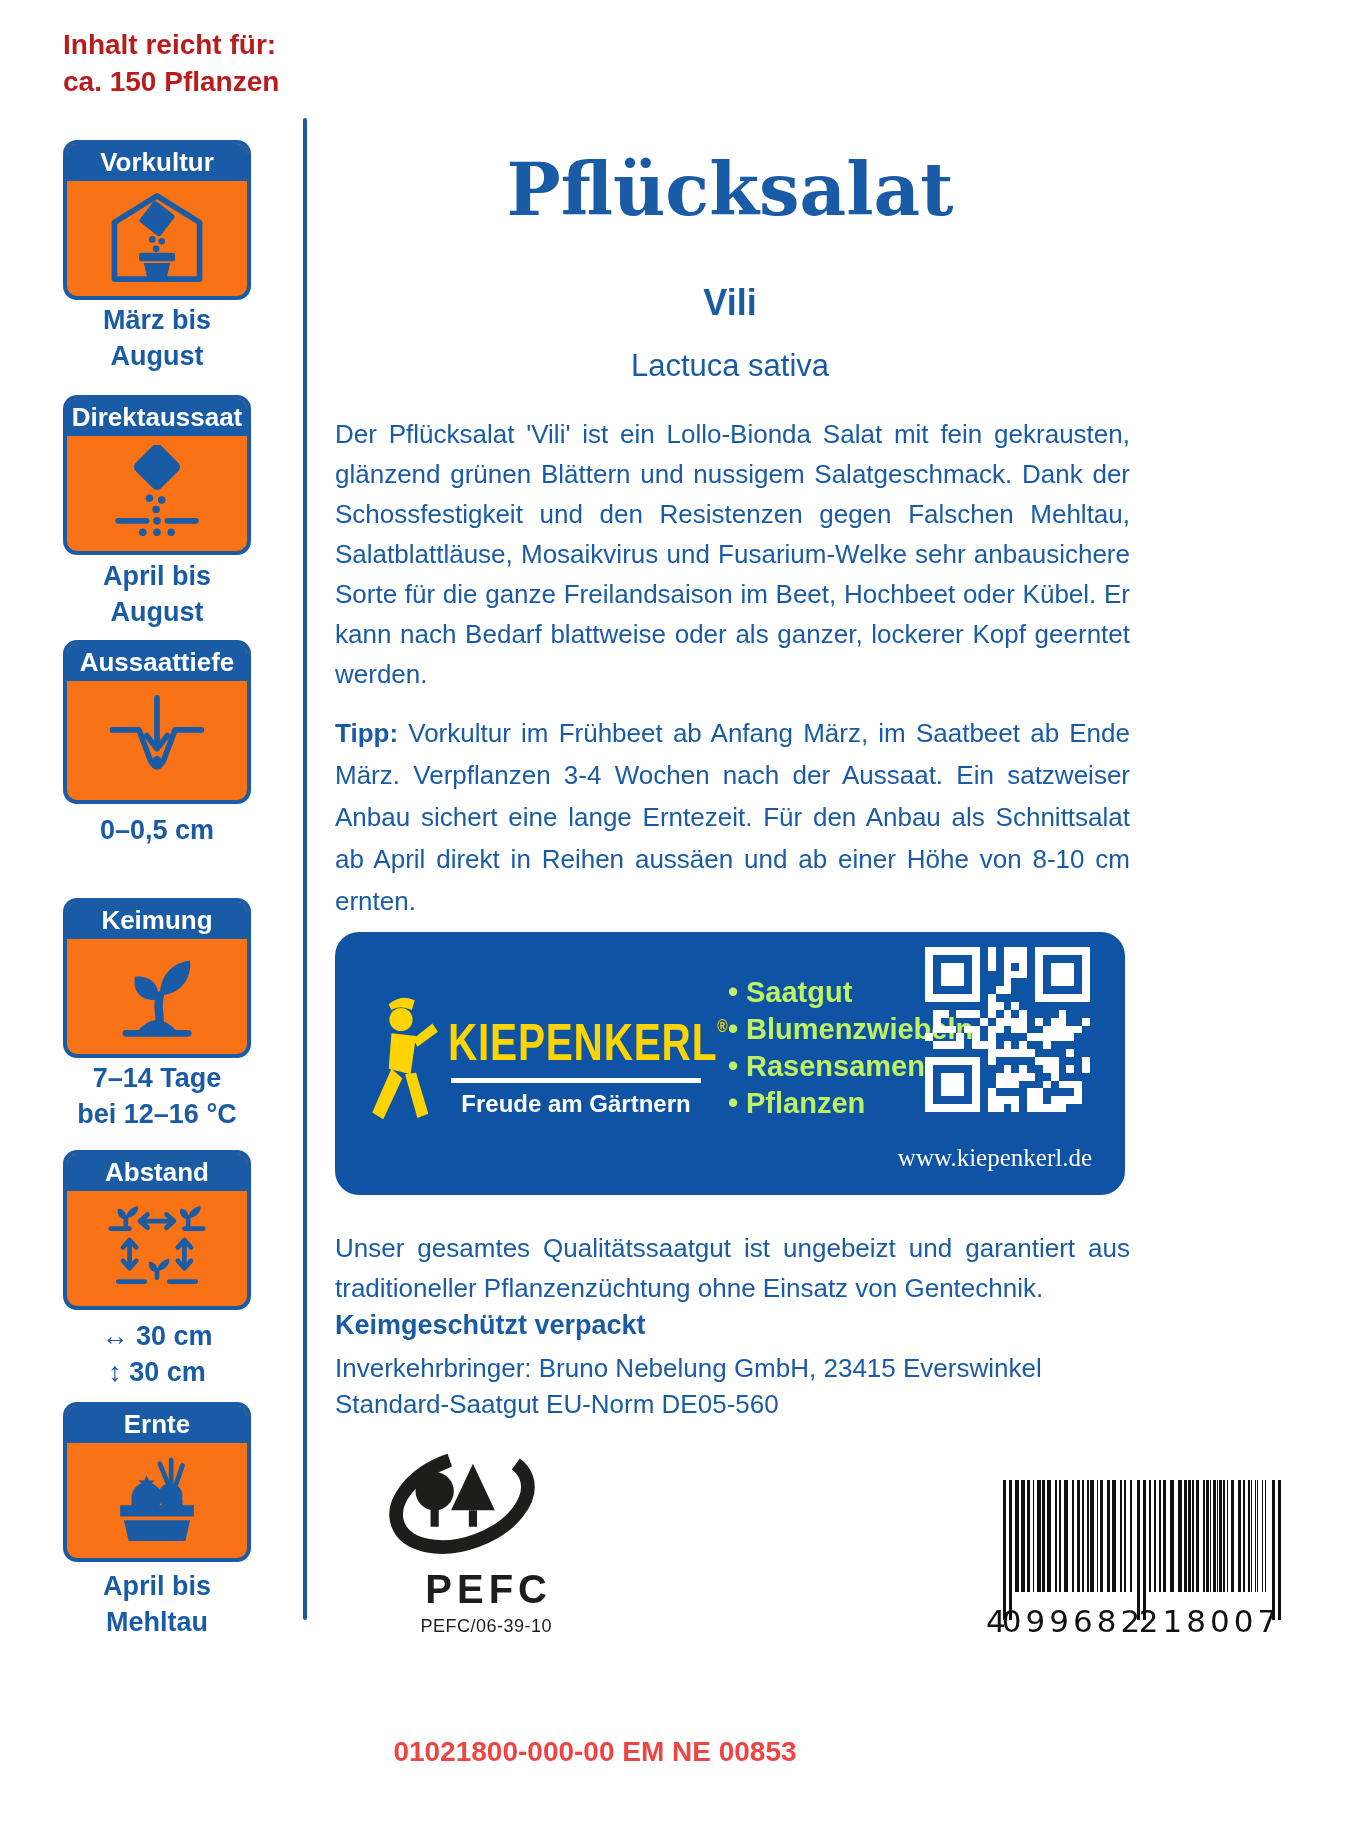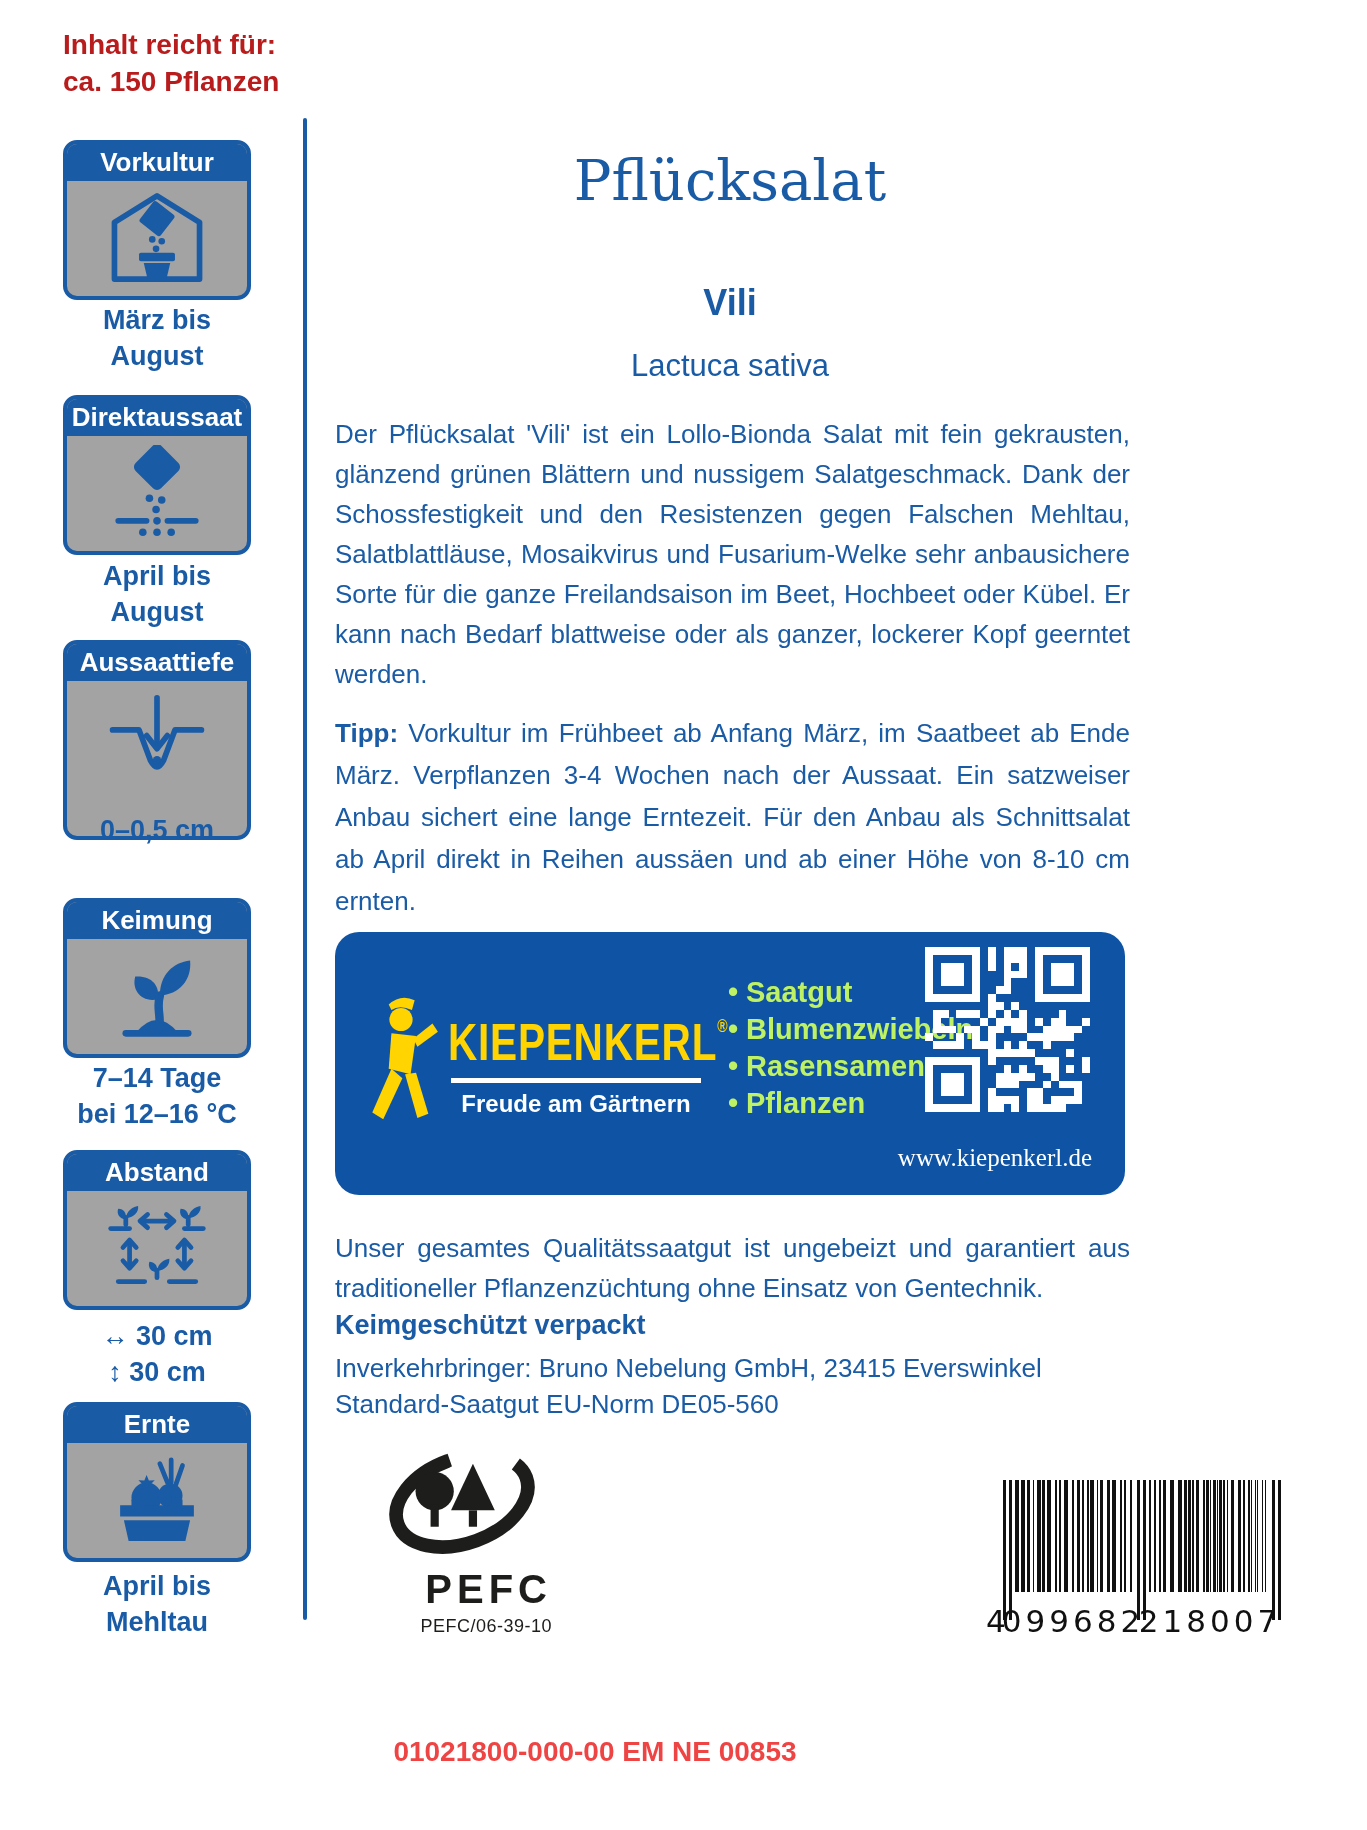--- a/index.html
+++ b/index.html
@@ -8,30 +8,30 @@
   .abs{position:absolute;}
 
   
   .yield{left:63px;top:26px;font-size:28px;line-height:37px;font-weight:bold;color:#b91c1c;}
 
   
   .divider{left:303px;top:118px;width:4px;height:1502px;background:#1a5ba6;border-radius:2px;}
 
   
   .infobox{left:63px;width:188px;height:160px;border:4px solid #1a5ba6;border-radius:14px;
-           background:#a3a3a3;box-sizing:border-box;overflow:hidden;}
+           background:#f97316;box-sizing:border-box;overflow:hidden;}
   .infobox-header{background:#1a5ba6;color:#fff;text-align:center;font-weight:bold;
                   font-size:26px;line-height:37px;height:37px;}
   .infobox-body{height:113px;display:flex;align-items:center;justify-content:center;color:#1a5ba6;}
   .caption{left:63px;width:188px;text-align:center;font-weight:bold;font-size:27px;
            line-height:36px;color:#1a5ba6;}
 
   
   .title{left:335px;width:790px;top:150px;text-align:center;
-         font-family:"DejaVu Serif","Liberation Serif",serif;font-weight:normal;font-size:56px;
+         font-family:"DejaVu Serif","Liberation Serif",serif;font-weight:bold;font-size:72px;
          line-height:1.1;color:#1a5ba6;}
   .variety{left:335px;width:790px;top:282px;text-align:center;font-weight:bold;font-size:36px;color:#1a5ba6;}
   .species{left:335px;width:790px;top:348px;text-align:center;font-size:31px;color:#1a5ba6;}
   .para{left:335px;width:795px;font-size:26px;line-height:40px;text-align:justify;color:#1a5ba6;}
   .desc{top:414px;}
   .tip{top:712px;line-height:42px;}
   .tip b{font-weight:bold;}
 
   
   .banner{left:335px;top:932px;width:790px;height:263px;background:#0f54a4;border-radius:24px;}
@@ -110,21 +110,21 @@
           <circle cx="55" cy="92" r="4"></circle>
           <circle cx="70" cy="92" r="4"></circle>
       </svg>
     </div>
   </div>
   <div class="abs caption" style="top:558px">
     <div>April bis</div>
     <div>August</div>
   </div>
 
-  <div class="abs infobox" style="top:640px;height:200px">
+  <div class="abs infobox" style="top:640px;height:164px">
     <div class="infobox-header">Aussaattiefe</div>
     <div class="infobox-body">
       <svg viewBox="0 0 110 100" width="104" height="95" fill="currentColor">
         <path d="M8 42 H36 L48 74 Q55 88 62 74 L74 42 H102" fill="none" stroke="currentColor" stroke-width="6" stroke-linecap="round" stroke-linejoin="round"></path>
         <path d="M55 8 V56" stroke="currentColor" stroke-width="6" stroke-linecap="round"></path>
         <path d="M44 48 L55 62 L66 48" fill="none" stroke="currentColor" stroke-width="6" stroke-linecap="round" stroke-linejoin="round"></path>
         <circle cx="55" cy="74" r="4.5"></circle>
       </svg>
     </div>
   </div>

